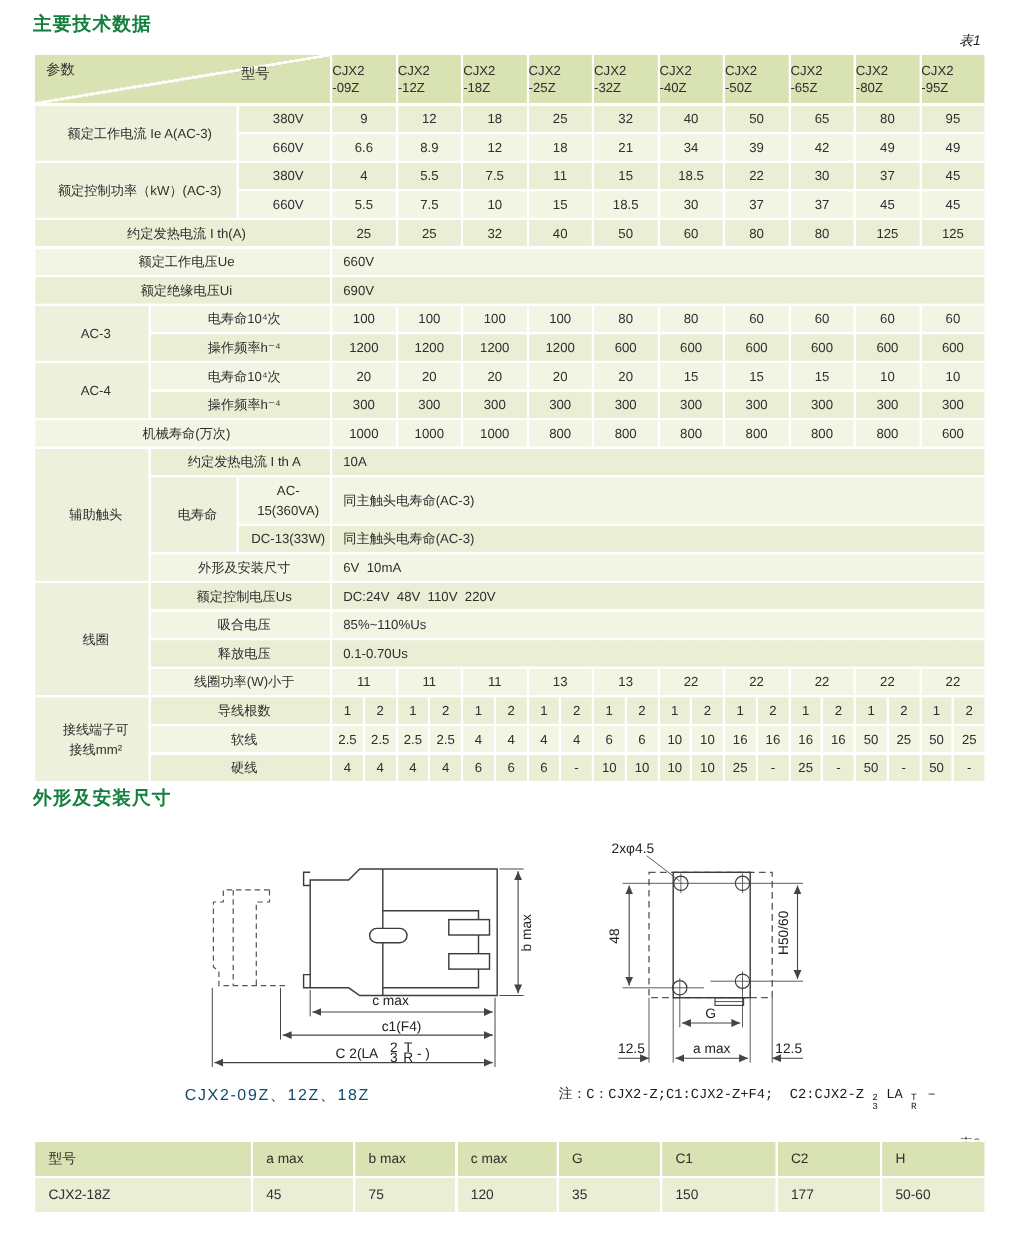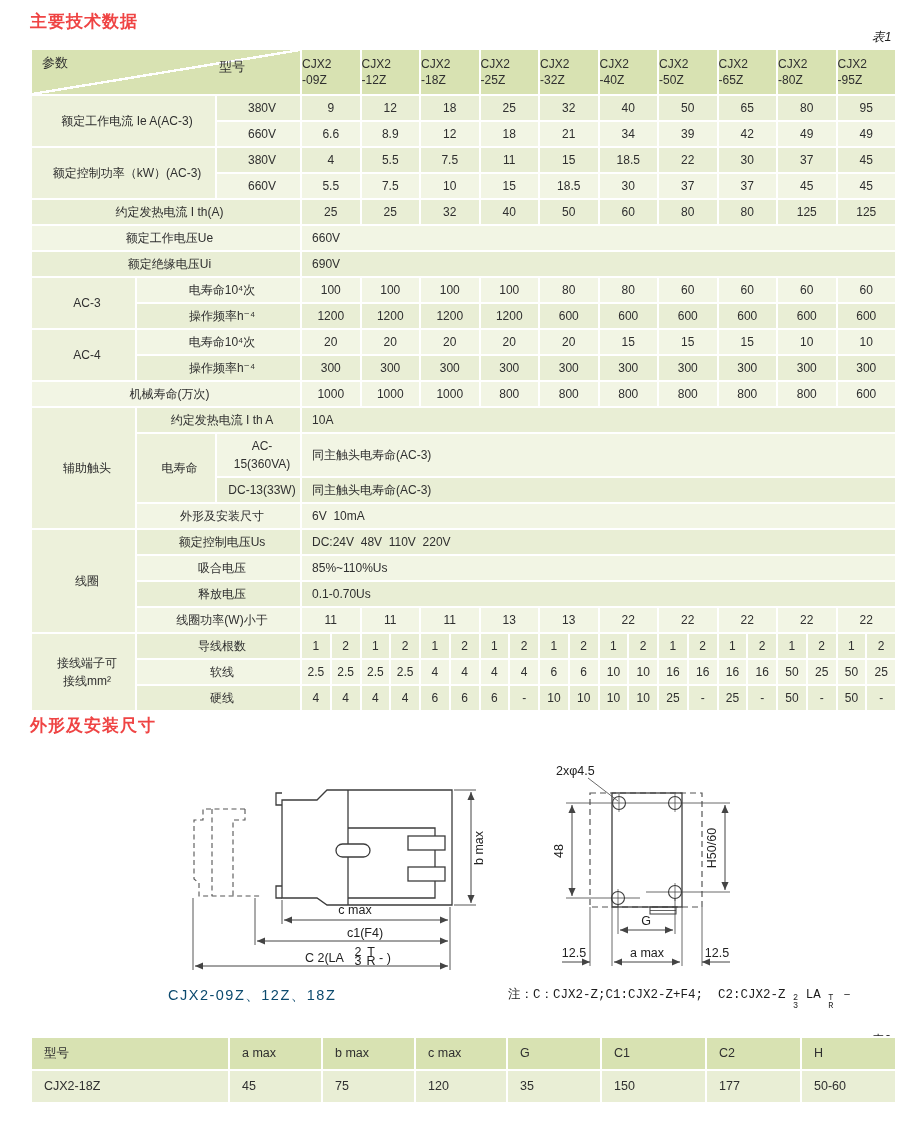--- a/index.html
+++ b/index.html
@@ -2,21 +2,21 @@
 <html><head>
 <meta charset="utf-8">
 <style>
   html,body{margin:0;padding:0;}
   body{
     width:920px;height:1121px;position:relative;background:#ffffff;
     font-family:"Liberation Sans","DejaVu Sans",sans-serif;color:#2f2f2f;
     overflow:hidden;
   }
   .abs{position:absolute;}
-  .sec-title{font-size:17px;font-weight:bold;color:#ef4444;letter-spacing:1px;}
+  .sec-title{font-size:17px;font-weight:bold;color:#15803d;letter-spacing:1px;}
   .tbl-tag{font-size:12.5px;color:#222;}
 
   
   table{border-collapse:collapse;table-layout:fixed;}
   td{border:2px solid #ffffff;font-size:12px;line-height:1.5;vertical-align:middle;
      padding:3px 1px;overflow:hidden;}
   thead td{background:#d8e2b2;}
   tbody tr:nth-child(odd) td{background:#e9eed5;}
   tbody tr:nth-child(even) td{background:#f2f5e4;}
   td.sp{background:#edf1db !important;}

